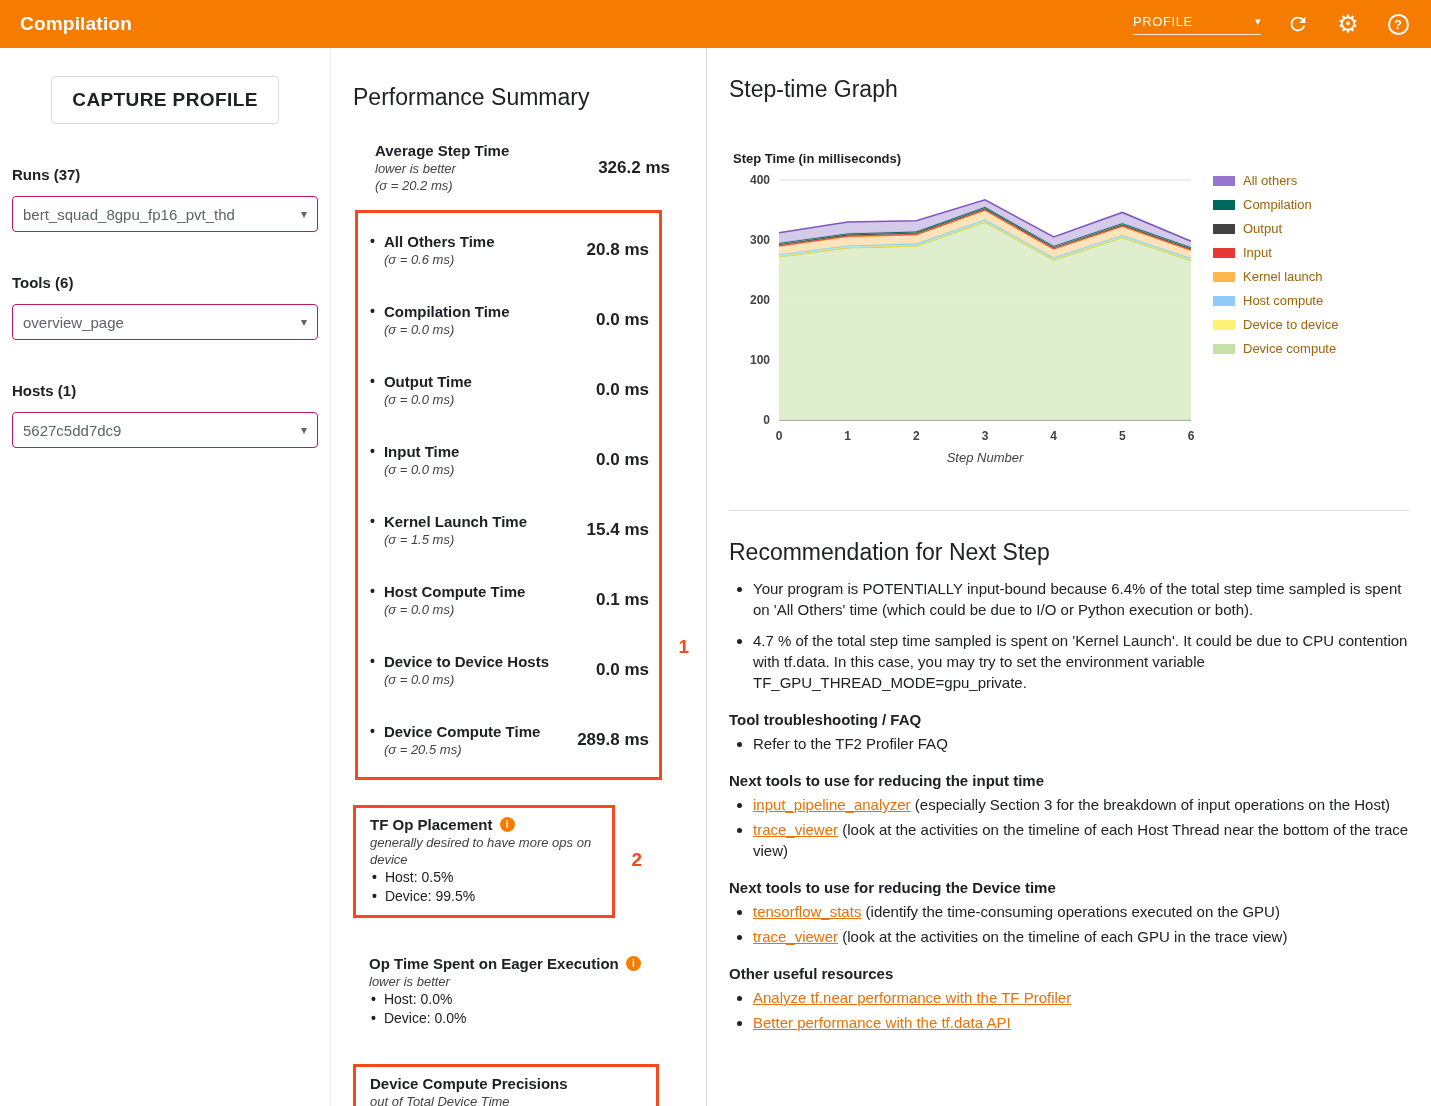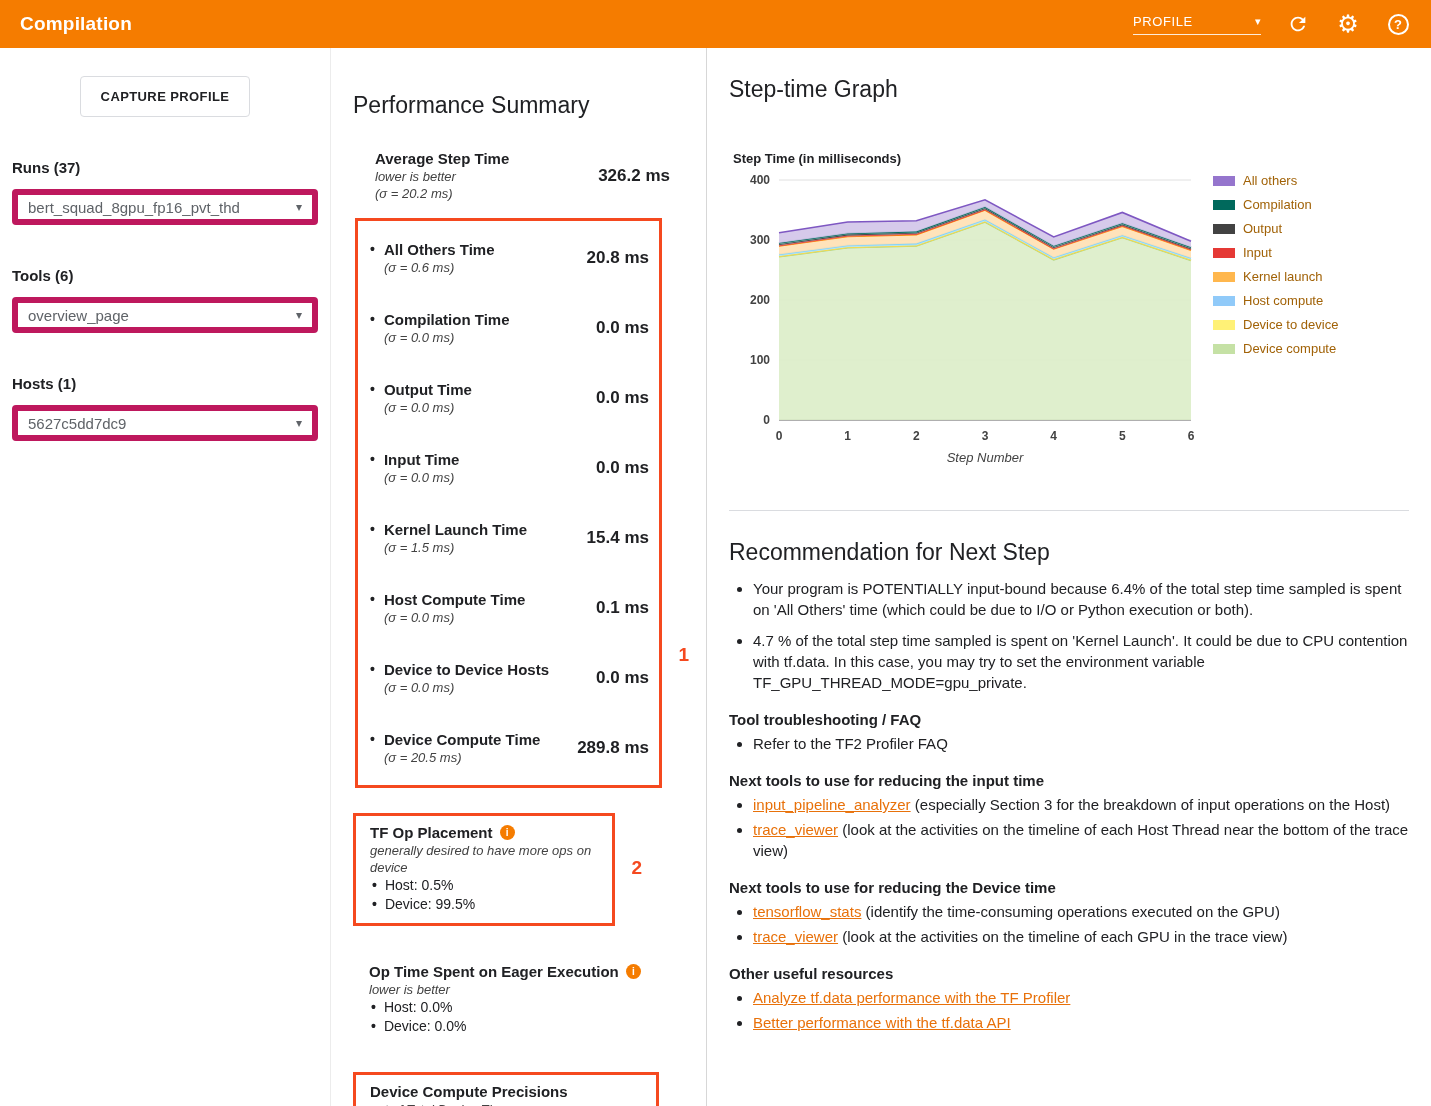--- a/index.html
+++ b/index.html
@@ -17,31 +17,31 @@
   .view-select .caret { font-size:11px; }
   .tb-icon { display:flex; align-items:center; justify-content:center; width:26px; height:26px; cursor:pointer; }
   .tb-icon svg { width:22px; height:22px; }
   .tb-gear { font-size:24px; line-height:1; }
   .tb-help { width:21px; height:21px; border:2px solid #fff; border-radius:50%;
     font-size:13px; font-weight:bold; display:flex; align-items:center; justify-content:center; }
 
   
   .main { display:flex; height:1058px; }
   .sidebar { width:331px; border-right:1px solid #ececec; padding-top:28px; }
-  .middle { width:376px; border-right:1px solid #d7d7d7; padding:16px 22px; position:relative; }
+  .middle { width:376px; border-right:1px solid #d7d7d7; padding:8px 22px; position:relative; }
   .right { flex:1; padding:0 22px; }
 
   
   .capture-btn { display:block; margin:0 auto; background:#fff; border:1px solid #dadce0;
-    border-radius:4px; padding:12px 20px; font-size:13px; font-weight:bold; letter-spacing:.4px;
+    border-radius:4px; padding:12px 20px; font-size:19px; font-weight:bold; letter-spacing:.4px;
     color:#202124; cursor:pointer; font-family:inherit; }
   .field { margin:42px 12px 0 12px; }
   .field-label { font-size:15px; font-weight:bold; margin-bottom:13px; }
   .select { display:flex; align-items:center; justify-content:space-between; height:36px;
-    border:6px solid #be185d; border-radius:4px; padding:0 10px; cursor:pointer; }
+    border:1px solid #be185d; border-radius:4px; padding:0 10px; cursor:pointer; }
   .select-value { font-size:15px; color:#5f6368; white-space:nowrap; overflow:hidden; }
   .select .caret { color:#5f6368; font-size:12px; margin-left:6px; }
 
   
   .panel-title { font-size:23px; font-weight:normal; color:#202124; margin-top:28px; }
   .avg-row { display:flex; justify-content:space-between; align-items:center;
     padding:0 14px 0 22px; margin-top:30px; }
   .m-name { font-size:15px; font-weight:bold; line-height:19px; }
   .m-sub { font-size:13px; font-style:italic; color:#424242; line-height:17px; }
   .m-value { font-size:17px; font-weight:bold; white-space:nowrap;text-align:right; }
@@ -380,19 +380,19 @@
       </ul>
 
       <div class="rec-head">Next tools to use for reducing the Device time</div>
       <ul class="rec-list tight">
         <li><a class="link">tensorflow_stats</a><span> (identify the time-consuming operations executed on the GPU)</span></li>
         <li><a class="link">trace_viewer</a><span> (look at the activities on the timeline of each GPU in the trace view)</span></li>
       </ul>
 
       <div class="rec-head">Other useful resources</div>
       <ul class="rec-list tight">
-        <li><a class="link">Analyze tf.data performance with the TF Profiler</a><span></span></li>
+        <li><a class="link">Analyze tf.near performance with the TF Profiler</a><span></span></li>
         <li><a class="link">Better performance with the tf.data API</a><span></span></li>
       </ul>
     </div>
 
   </section>
 </div>
 
 </body></html>

